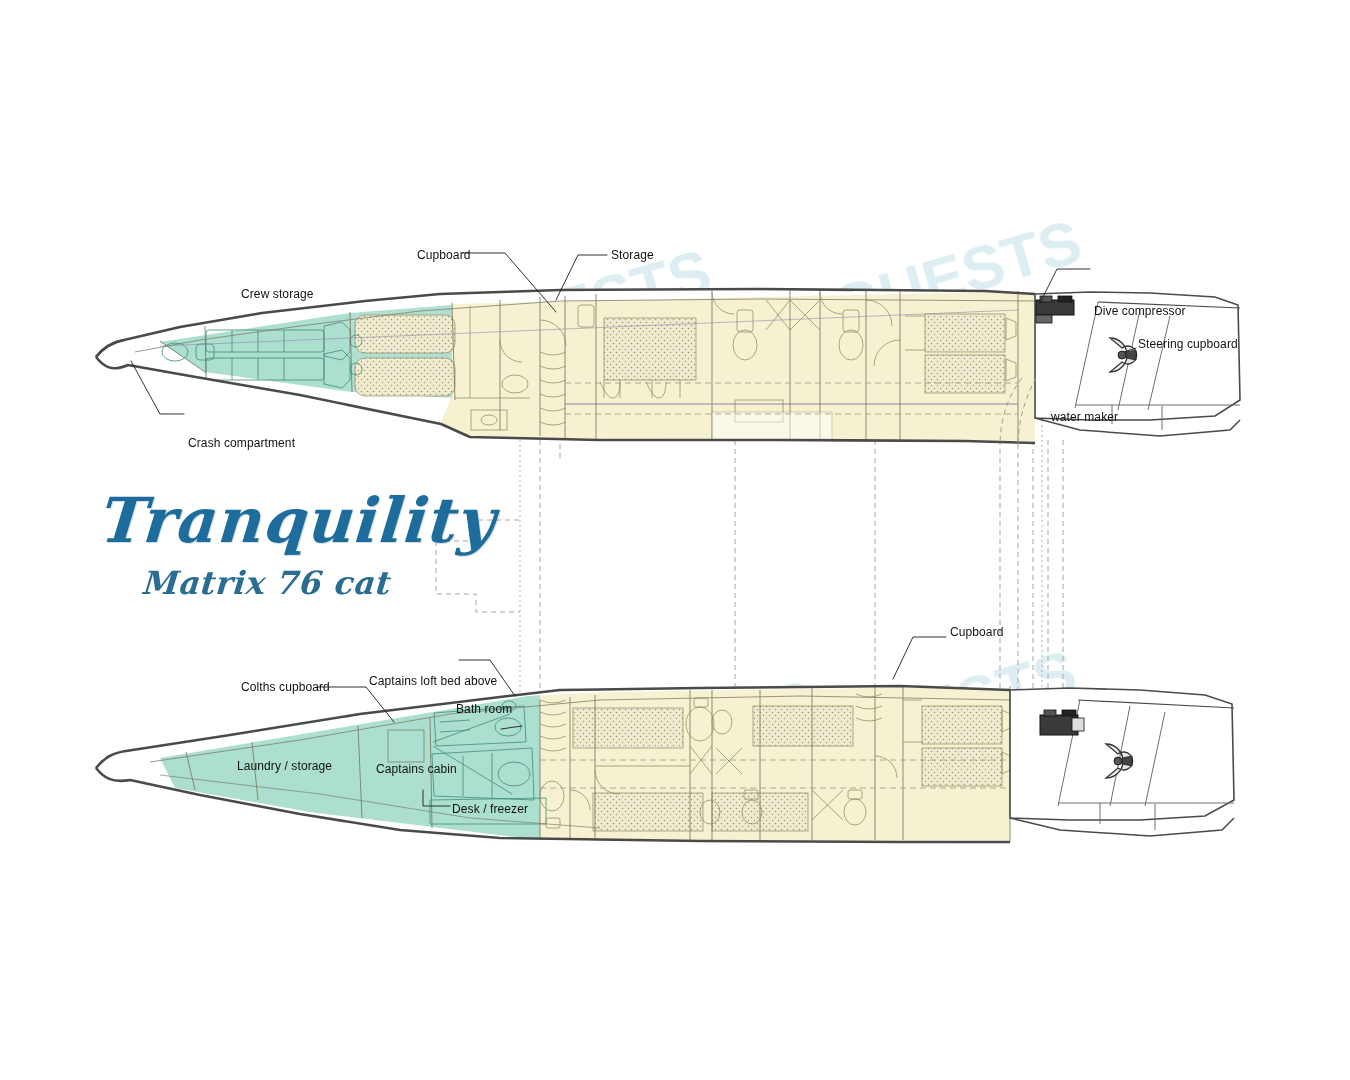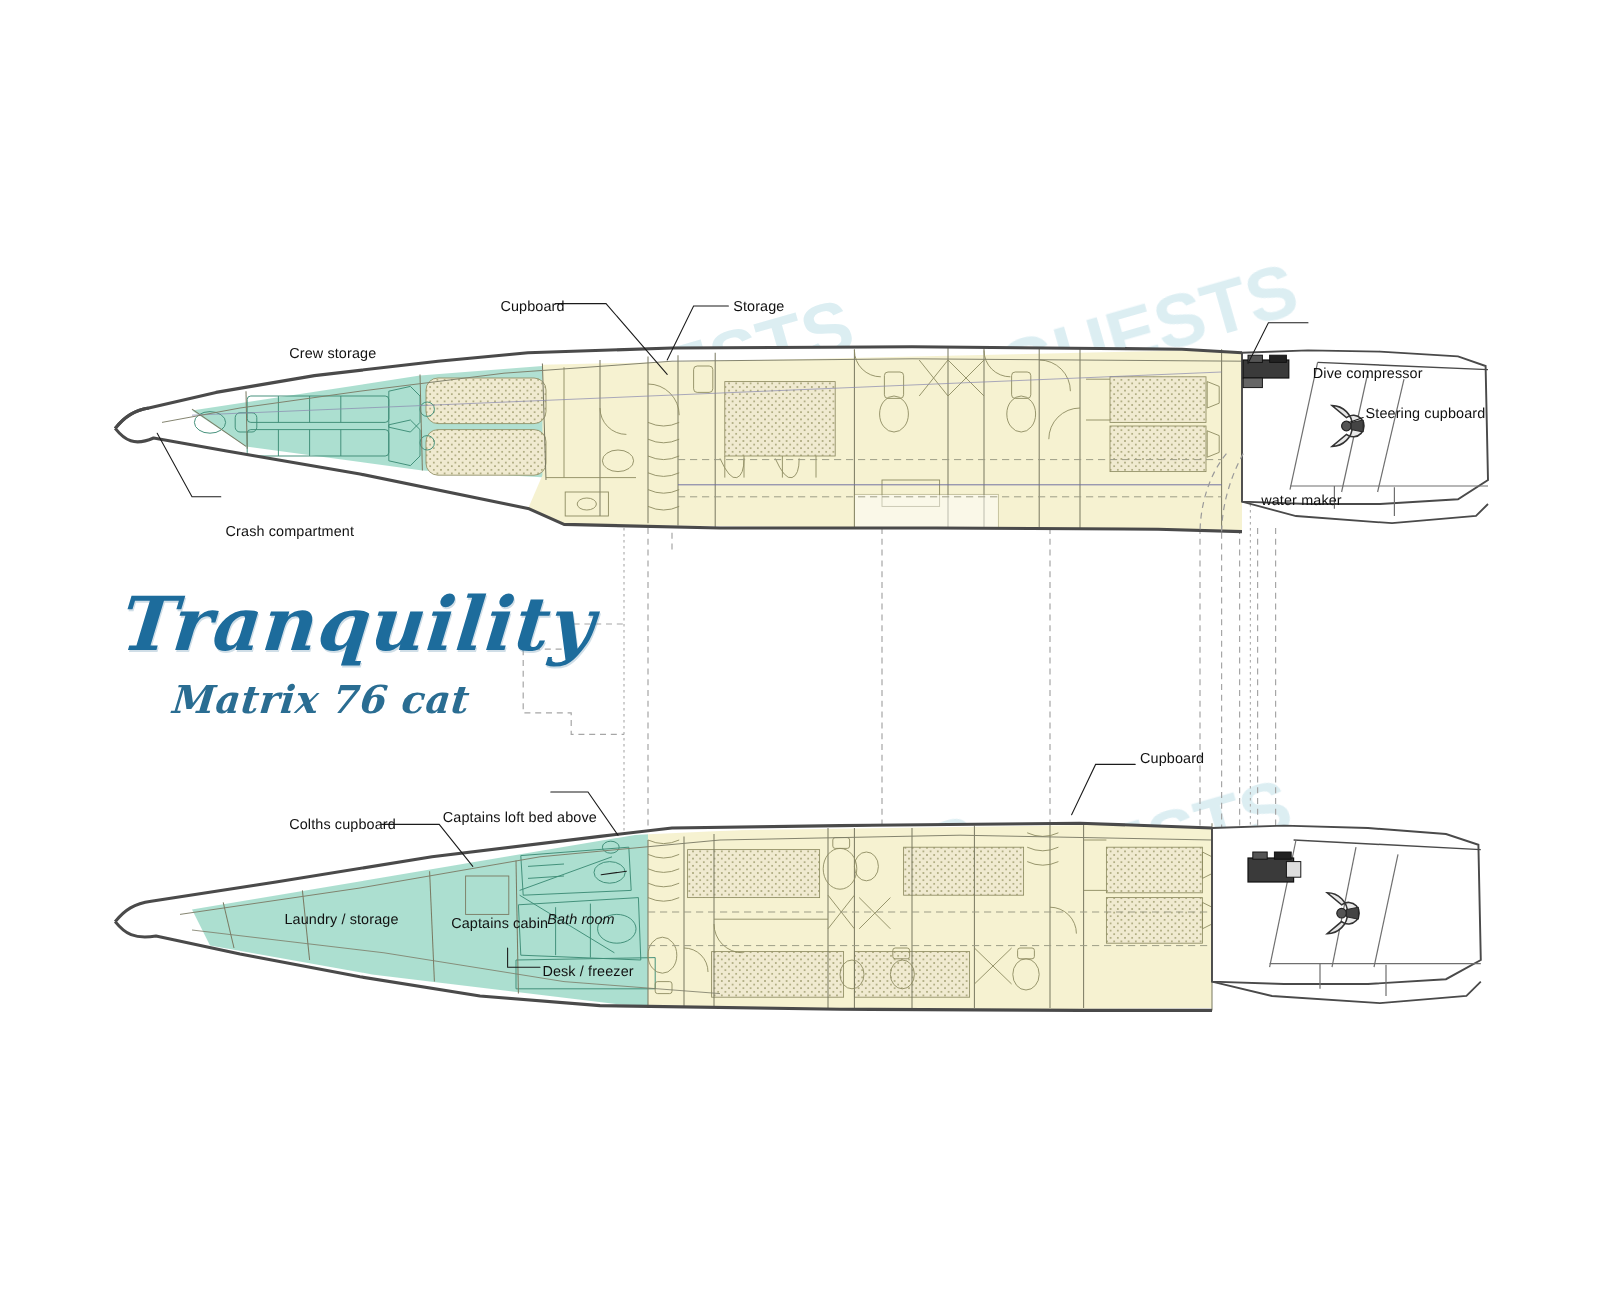--- a/index.html
+++ b/index.html
@@ -405,19 +405,19 @@
   <div class="callout-label" style="left:241px; top:288px;">Crew storage</div>
   <div class="callout-label" style="left:188px; top:411px;margin-top:26px;">Crash compartment</div>
   <div class="callout-label" style="left:417px; top:249px;">Cupboard</div>
   <div class="callout-label" style="left:611px; top:249px;">Storage</div>
   <div class="callout-label" style="left:1094px; top:265px;margin-top:40px;">Dive compressor</div>
   <div class="callout-label" style="left:1138px; top:338px;">Steering cupboard</div>
   <div class="callout-label" style="left:1051px; top:385px;margin-top:26px;">water maker</div>
 
   <div class="callout-label" style="left:241px; top:681px;">Colths cupboard</div>
   <div class="callout-label" style="left:369px; top:651px;margin-top:24px;">Captains loft bed above</div>
-  <div class="callout-label" style="left:456px; top:760px;font-style:italic;">Bath room</div>
+  <div class="callout-label" style="left:456px; top:703px;">Bath room</div>
   <div class="callout-label" style="left:237px; top:760px;">Laundry / storage</div>
   <div class="callout-label" style="left:376px; top:763px;">Captains cabin</div>
   <div class="callout-label" style="left:452px; top:803px;">Desk / freezer</div>
   <div class="callout-label" style="left:950px; top:626px;">Cupboard</div>
 
 </div>
 
 </body></html>

